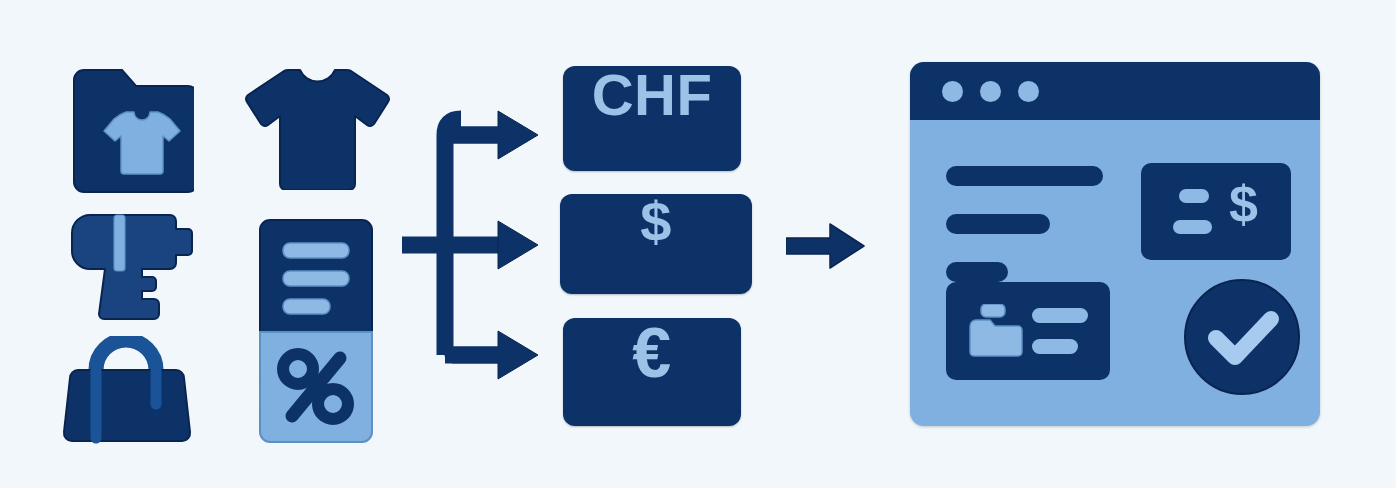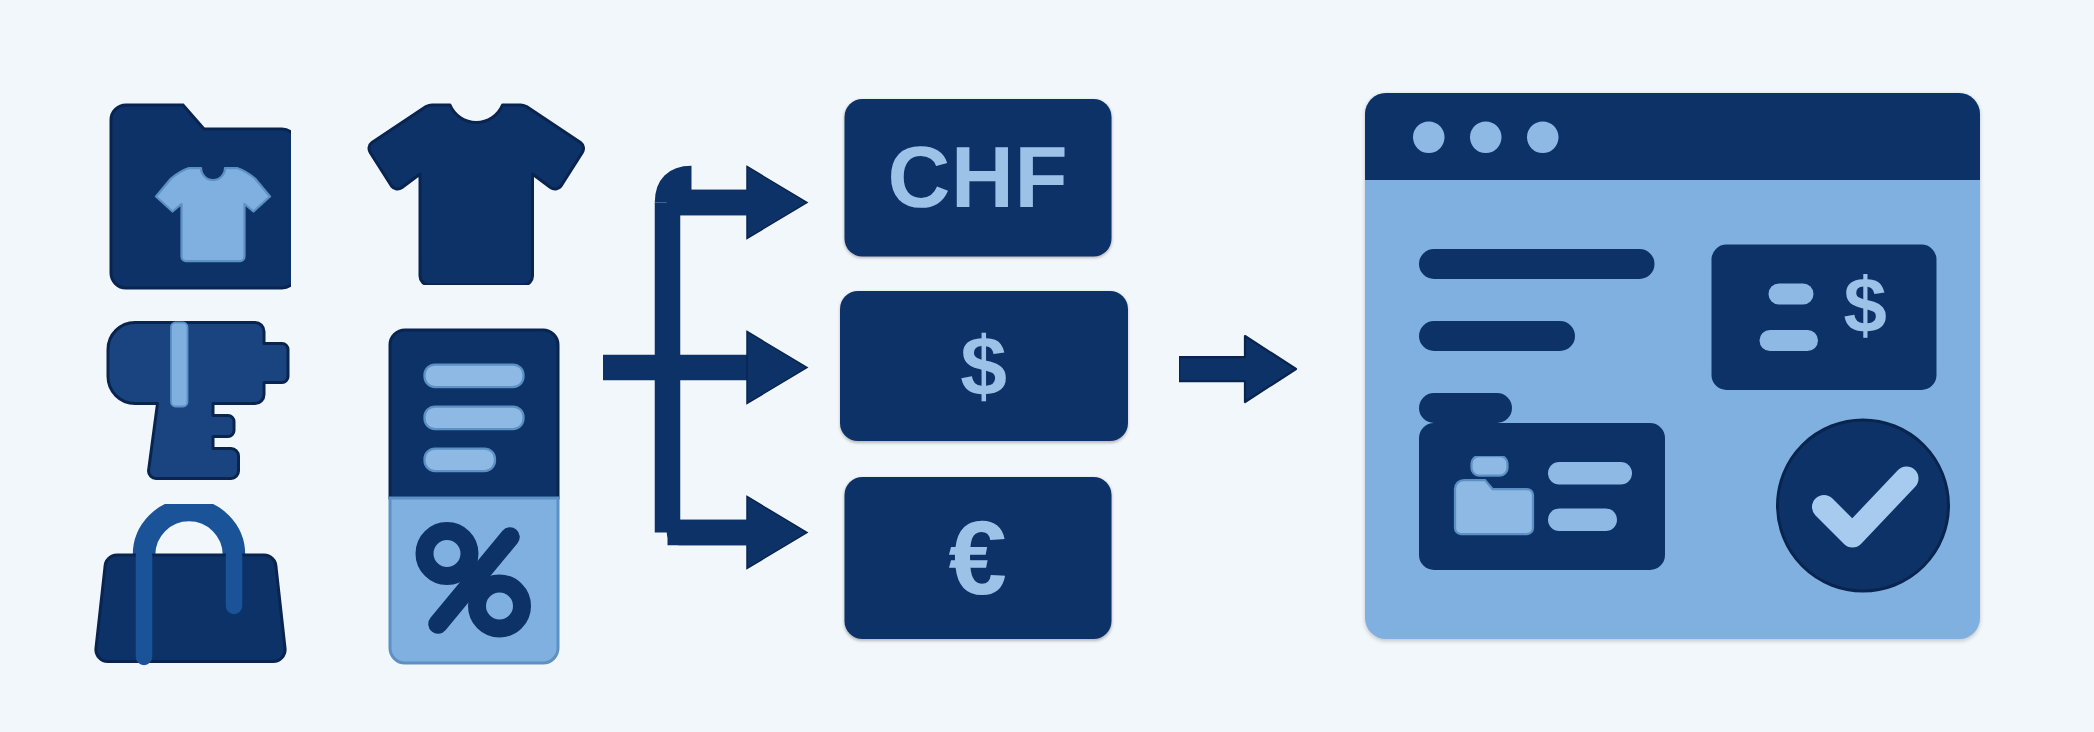--- a/index.html
+++ b/index.html
@@ -17,21 +17,21 @@
     background: #f2f7fc;
     overflow: hidden;
   }
   .abs { position: absolute; }
 
   
   .curr-card {
     background: #0d3268;
     border-radius: 12px;
     display: flex;
-    align-items: center;
+    align-items: flex-start;
     justify-content: center;
     box-shadow: 0 1px 2px rgba(0,0,0,0.25);
   }
   .curr-label {
     color: #9cc2e8;
     font-weight: bold;
     line-height: 1;
     letter-spacing: 0.5px;
     user-select: none;
   }

